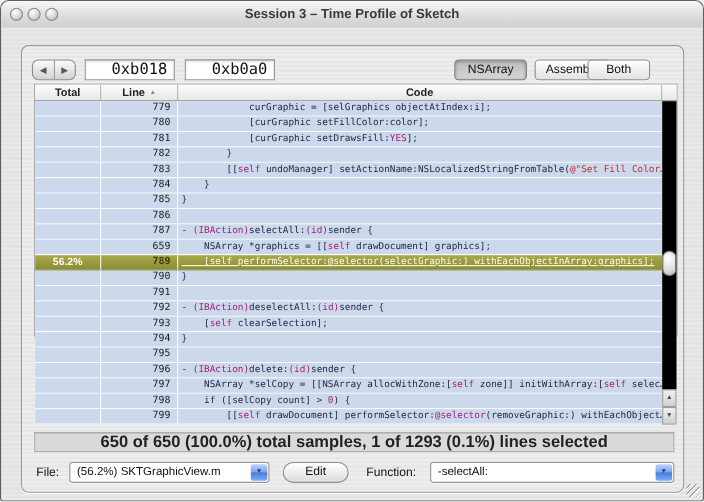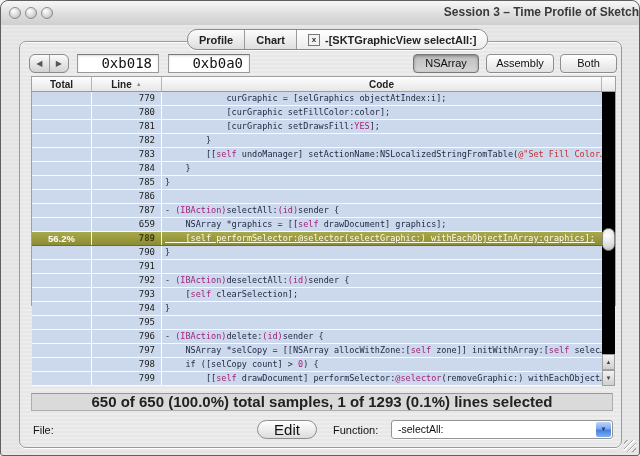--- a/index.html
+++ b/index.html
@@ -4,21 +4,21 @@
 <style>
   html,body{margin:0;padding:0;background:#f4f4f4;font-family:"Liberation Sans",sans-serif;}
   .window{position:relative;width:640px;height:456px;background:repeating-linear-gradient(0deg,#e8e8e8 0 2px,#e3e3e3 2px 4px);
     border:1px solid #5f5f5f;border-radius:8px 8px 3px 3px;box-sizing:border-box;overflow:hidden;}
   
   .titlebar{position:absolute;left:0;top:0;width:100%;height:24px;
     background:linear-gradient(#f7f7f7,#dcdcdc 60%,#cfcfcf);border-radius:8px 8px 0 0;}
   .tl{position:absolute;top:6px;width:12px;height:12px;border-radius:50%;
     background:radial-gradient(circle at 35% 30%,#ffffff,#d8d8d8 55%,#a8a8a8);border:1px solid #8b8b8b;box-sizing:border-box;}
   .tl.c1{left:8px}.tl.c2{left:24px}.tl.c3{left:40px}
-  .wtitle{position:absolute;left:0;right:0;top:4px;text-align:right;font-size:12px;font-weight:bold;color:#3a3a3a;}
+  .wtitle{position:absolute;left:0;right:0;top:4px;text-align:center;font-size:12px;font-weight:bold;color:#3a3a3a;}
   
   .tabstrip{position:absolute;left:186px;top:28px;height:19px;display:flex;z-index:5;
     border:1px solid #8a8a8a;border-radius:10px;background:linear-gradient(#fcfcfc,#dedede);box-shadow:0 1px 1px rgba(255,255,255,.8);}
   .tab{display:flex;align-items:center;justify-content:center;padding:0 11px;font-size:11px;font-weight:bold;color:#222;
     border-right:1px solid #9a9a9a;white-space:nowrap;}
   .tab:last-child{border-right:none;background:linear-gradient(#ffffff,#ececec);border-radius:0 10px 10px 0;}
   .tab:first-child{border-radius:10px 0 0 10px;}
   .closebox{display:inline-block;width:10px;height:10px;margin-right:5px;border:1px solid #777;background:#f2f2f2;
     font-size:8px;line-height:9px;text-align:center;color:#333;font-weight:bold;}
   
@@ -30,21 +30,21 @@
     border:1px solid #8a8a8a;border-radius:6px;background:linear-gradient(#fbfbfb,#d2d2d2);box-sizing:border-box;}
   .navseg div{flex:1;display:flex;align-items:center;justify-content:center;font-size:8px;color:#555;}
   .navseg div:first-child{border-right:1px solid #9e9e9e;}
   .addr{position:absolute;top:53px;height:19px;width:82px;background:#fff;border:1px solid #999;border-top-color:#777;
     box-sizing:border-box;font-family:"DejaVu Sans Mono",monospace;font-size:14px;color:#111;
     text-align:right;line-height:17px;padding-right:6px;box-shadow:inset 0 1px 2px rgba(0,0,0,.15);}
   .addr.a1{left:76px}.addr.a2{left:167px}
   .viewbtn{position:absolute;top:53px;height:19px;border:1px solid #8e8e8e;border-radius:4px;box-sizing:border-box;
     font-size:11px;color:#111;text-align:center;line-height:17px;background:linear-gradient(#ffffff,#e2e2e2);box-shadow:0 1px 0 rgba(255,255,255,.7);}
   .viewbtn.pressed{background:linear-gradient(#bdbdbd,#d6d6d6);box-shadow:inset 0 1px 3px rgba(0,0,0,.35);border-color:#777;}
-  .vb1{left:412px;width:66px}.vb2{left:485px;width:68px}.vb3{left:559px;width:57px}
+  .vb1{left:412px;width:66px}.vb2{left:485px;width:68px}.vb3{left:533px;width:57px}
   
   .tablewrap{position:absolute;left:30px;top:75px;width:585px;height:230px;background:#fff;border:1px solid #a0a0a0;box-sizing:border-box;}
   .thead{position:absolute;left:0;top:0;width:583px;height:14px;background:linear-gradient(#fdfdfd,#e7e7e7);
     border-bottom:1px solid #9a9a9a;display:flex;font-size:10px;font-weight:bold;color:#222;}
   .th{display:flex;align-items:center;justify-content:center;box-sizing:border-box;border-right:1px solid #b5b5b5;height:100%;}
   .th.total{width:60px}.th.line{width:70px}.th.code{width:440px}.th.corner{width:13px;border-right:none;}
   .sortarrow{font-size:6px;color:#8a8a8a;margin-left:4px;}
   .tbody{position:absolute;left:0;top:15px;width:570px;}
   .row{display:flex;height:14px;background:var(--row-bg,#ccd9ec);box-sizing:border-box;border-bottom:1px solid rgba(255,255,255,.85);}
   .cell{box-sizing:border-box;height:100%;overflow:hidden;}
@@ -74,48 +74,36 @@
   .flabel{position:absolute;top:423px;font-size:11px;color:#111;}
   .lab-file{left:32px}.lab-func{left:332px}
   .popup{position:absolute;top:419px;height:19px;background:#fff;border:1px solid #949494;border-radius:3px;
     box-sizing:border-box;font-size:10.5px;color:#111;line-height:17px;padding-left:6px;box-shadow:0 1px 0 rgba(255,255,255,.8);}
   .popup .pbtn{position:absolute;right:1px;top:1px;bottom:1px;width:15px;border-radius:2px;
     background:linear-gradient(#bcd4fa,#7aa6ee 48%,#4a7ada 52%,#7cb0f4);display:flex;align-items:center;justify-content:center;
     font-size:6px;color:#1c3a78;}
   .popup.file{left:62px;width:182px;}
   .popup.func{left:390px;width:222px;}
   .editbtn{position:absolute;left:256px;top:419px;width:60px;height:19px;border:1px solid #8e8e8e;border-radius:10px;
-    background:linear-gradient(#ffffff,#dcdcdc);box-sizing:border-box;font-size:15px;color:#111;text-align:center;line-height:17px;}
+    background:linear-gradient(#ffffff,#dcdcdc);box-sizing:border-box;font-size:11px;color:#111;text-align:center;line-height:17px;}
   .grip{position:absolute;right:3px;bottom:3px;width:12px;height:12px;
     background:repeating-linear-gradient(135deg,transparent 0 2px,#aaa 2px 3px,#fff 3px 4px);}
 </style>
 </head>
 <body>
 
 <div class="window">
 
   <div class="titlebar">
     <div class="tl c1"></div>
     <div class="tl c2"></div>
     <div class="tl c3"></div>
     <div class="wtitle">Session 3 – Time Profile of Sketch</div>
   </div>
 
-  <div class="tabstrip">
-    <div class="tab">
-      <span>Profile</span>
-    </div>
-    <div class="tab">
-      <span>Chart</span>
-    </div>
-    <div class="tab">
-      <span class="closebox">x</span>
-      <span>-[SKTGraphicView selectAll:]</span>
-    </div>
-  </div>
 
   <div class="panel"></div>
 
   <div class="navseg">
     <div>
         <span>◀</span>
       </div>
     <div>
         <span>▶</span>
       </div>
@@ -250,20 +238,24 @@
     <div class="vtrack"></div>
     <div class="htick"></div>
     <div class="vthumb"></div>
     <div class="sbtn up"><span>▲</span></div>
     <div class="sbtn down"><span>▼</span></div>
   </div>
 
   <div class="statusbox">650 of 650 (100.0%) total samples, 1 of 1293 (0.1%) lines selected</div>
 
   <div class="flabel lab-file">File:</div>
+  <div class="popup file">
+    <span>(56.2%) SKTGraphicView.m</span>
+    <span class="pbtn">▼</span>
+  </div>
   <div class="editbtn">Edit</div>
   <div class="flabel lab-func">Function:</div>
   <div class="popup func">
     <span>-selectAll:</span>
     <span class="pbtn">▼</span>
   </div>
 
   <div class="grip"></div>
 </div>
 

